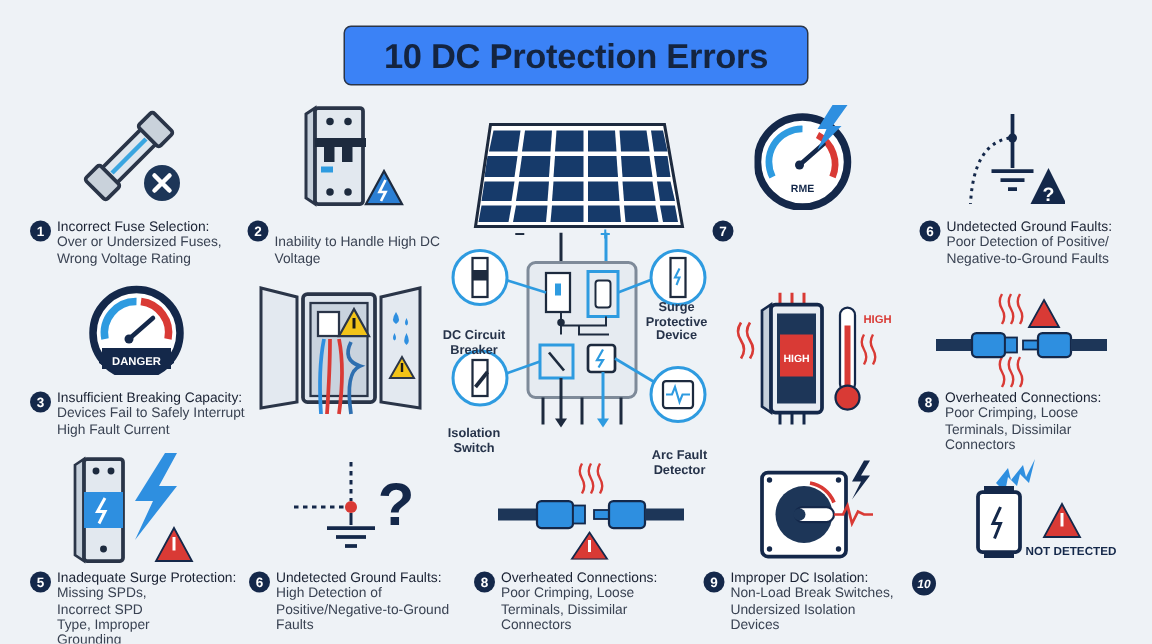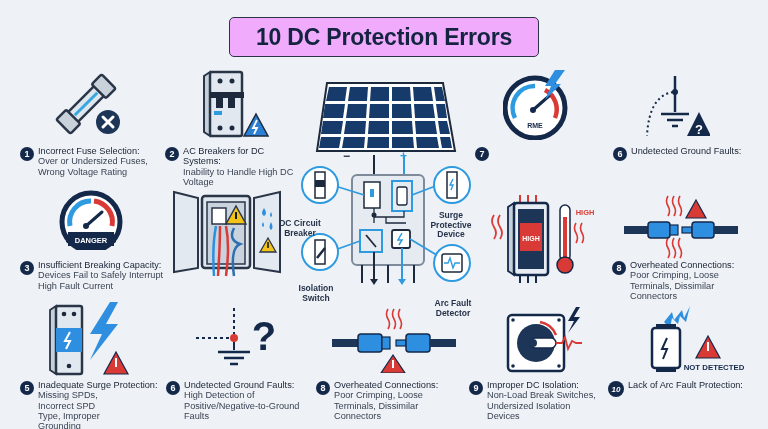--- a/index.html
+++ b/index.html
@@ -5,21 +5,21 @@
   * { box-sizing: border-box; margin: 0; padding: 0; }
   html, body { width: 768px; height: 429px; overflow: hidden; }
   body {
     background: #eef2f6;
     font-family: "Liberation Sans", sans-serif;
     color: #1f2a3a;
     position: relative;
   }
   .title-box {
     position: absolute; left: 229px; top: 17px; width: 310px; height: 40px;
-    border: 1.5px solid #2a3548; border-radius: 5px; background: #f0abfc;
+    border: 1.5px solid #2a3548; border-radius: 5px; background: #3b82f6;
     display: flex; align-items: center; justify-content: center;
   }
   .title-box h1 {
     font-size: 23px; font-weight: bold; color: #142440; letter-spacing: -0.2px;
   }
   .item {
     position: absolute; display: flex; align-items: flex-start; gap: 4px;
   }
   .badge {
     flex: 0 0 auto; width: 14px; height: 14px; border-radius: 50%;
@@ -183,22 +183,22 @@
   <line x1="21" y1="103" x2="29" y2="93" stroke="#1d2a3e" stroke-width="2.5"></line>
   <circle cx="156" cy="30" r="18" fill="#fff" stroke="#2e9be0" stroke-width="2"></circle>
   <rect x="151" y="17" width="10" height="26" fill="#fff" stroke="#1d2a3e" stroke-width="1.5"></rect>
   <path d="M157 24 L154 30 L157 30 L155 35" stroke="#2e9be0" stroke-width="1.4" fill="none"></path>
   <circle cx="156" cy="108" r="18" fill="#fff" stroke="#2e9be0" stroke-width="2"></circle>
   <rect x="146" y="99" width="20" height="18" rx="2" fill="#fff" stroke="#1d2a3e" stroke-width="1.5"></rect>
   <path d="M148 108 L152 108 L154 103 L157 113 L159 108 L164 108" stroke="#2e9be0" stroke-width="1.4" fill="none"></path>
 </svg>
 <div class="label" style="left:343px;top:152px;font-size:12px;color:#1d2a3e">−</div>
 <div class="label" style="left:400px;top:152px;font-size:12px;color:#2e9be0">+</div>
-<div class="label" style="left:276px;top:219px;width:48px">DC Circuit Breaker</div>
-<div class="label" style="left:428px;top:211px;width:46px">Surge Protective Device</div>
+<div class="label" style="left:292px;top:219px;width:48px">DC Circuit Breaker</div>
+<div class="label" style="left:428px;top:200px;width:46px">Surge Protective Device</div>
 <div class="label" style="left:296px;top:284px;width:40px">Isolation Switch</div>
 <div class="label" style="left:432px;top:299px;width:42px">Arc Fault Detector</div>
 
 <svg class="icon" style="left:488px;top:195px" width="110" height="90" viewBox="0 0 110 90">
   <path d="M6 20 q-4 6 0 12 q4 6 0 12" stroke="#d93a35" stroke-width="1.8" fill="none"></path>
   <path d="M12 20 q-4 6 0 12 q4 6 0 12" stroke="#d93a35" stroke-width="1.8" fill="none"></path>
   <path d="M32 0 v8 M40 0 v8 M48 0 v8" stroke="#d93a35" stroke-width="2"></path>
   <path d="M32 78 v10 M40 78 v10 M48 78 v10" stroke="#14284a" stroke-width="2"></path>
   <path d="M20 12 L26 8 L26 80 L20 76 Z" fill="#c6d0db" stroke="#14284a" stroke-width="1.8"></path>
   <rect x="26" y="8" width="34" height="72" rx="3" fill="#e8edf3" stroke="#14284a" stroke-width="2.5"></rect>
@@ -285,30 +285,30 @@
   <text x="70" y="68" font-size="7.8" font-weight="bold" fill="#14284a" text-anchor="middle" font-family="Liberation Sans, sans-serif">NOT DETECTED</text>
 </svg>
 
 <div class="item" style="left:20px;top:146px;width:140px">
   <span class="badge">1</span>
   <div class="text"><b>Incorrect Fuse Selection:</b><br><span>Over or Undersized Fuses, Wrong Voltage Rating</span></div>
 </div>
 
 <div class="item" style="left:165px;top:146px;width:140px">
   <span class="badge">2</span>
-  <div class="text" style="width:118px"><b>AC Breakers for DC Systems:</b><br><span>Inability to Handle High DC Voltage</span></div>
+  <div class="text" style="width:118px"><br><span>Inability to Handle High DC Voltage</span></div>
 </div>
 
 <div class="item" style="left:475px;top:146px;width:125px">
   <span class="badge">7</span>
 </div>
 
 <div class="item" style="left:613px;top:146px;width:150px">
   <span class="badge">6</span>
-  <div class="text" style="width:112px"><b>Undetected Ground Faults:</b><br></div>
+  <div class="text" style="width:112px"><b>Undetected Ground Faults:</b><br><span>Poor Detection of Positive/ Negative-to-Ground Faults</span></div>
 </div>
 
 <div class="item" style="left:20px;top:260px;width:150px">
   <span class="badge">3</span>
   <div class="text" style="width:128px"><b>Insufficient Breaking Capacity:</b><br><span>Devices Fail to Safely Interrupt High Fault Current</span></div>
 </div>
 
 <div class="item" style="left:612px;top:260px;width:156px">
   <span class="badge">8</span>
   <div class="text" style="width:126px"><b>Overheated Connections:</b><br><span>Poor Crimping, Loose Terminals, Dissimilar Connectors</span></div>
@@ -329,14 +329,14 @@
   <div class="text" style="width:122px"><b>Overheated Connections:</b><br><span>Poor Crimping, Loose Terminals, Dissimilar Connectors</span></div>
 </div>
 
 <div class="item" style="left:469px;top:380px;width:150px">
   <span class="badge">9</span>
   <div class="text" style="width:112px"><b>Improper DC Isolation:</b><br><span>Non-Load Break Switches, Undersized Isolation Devices</span></div>
 </div>
 
 <div class="item" style="left:608px;top:380px;width:160px">
   <span class="badge wide">10</span>
-  <div class="text" style="width:124px"><b>Lack of Arc Fault Protection:</b><br></div>
+  <div class="text" style="width:124px"><br></div>
 </div>
 
 </body></html>

